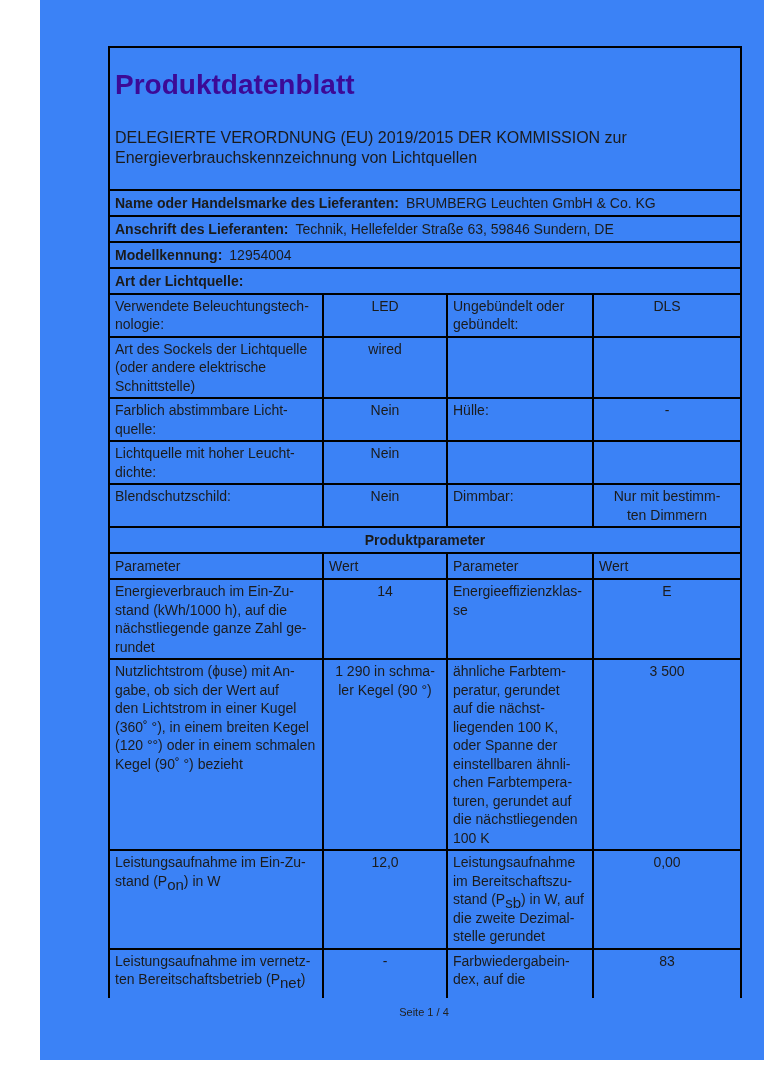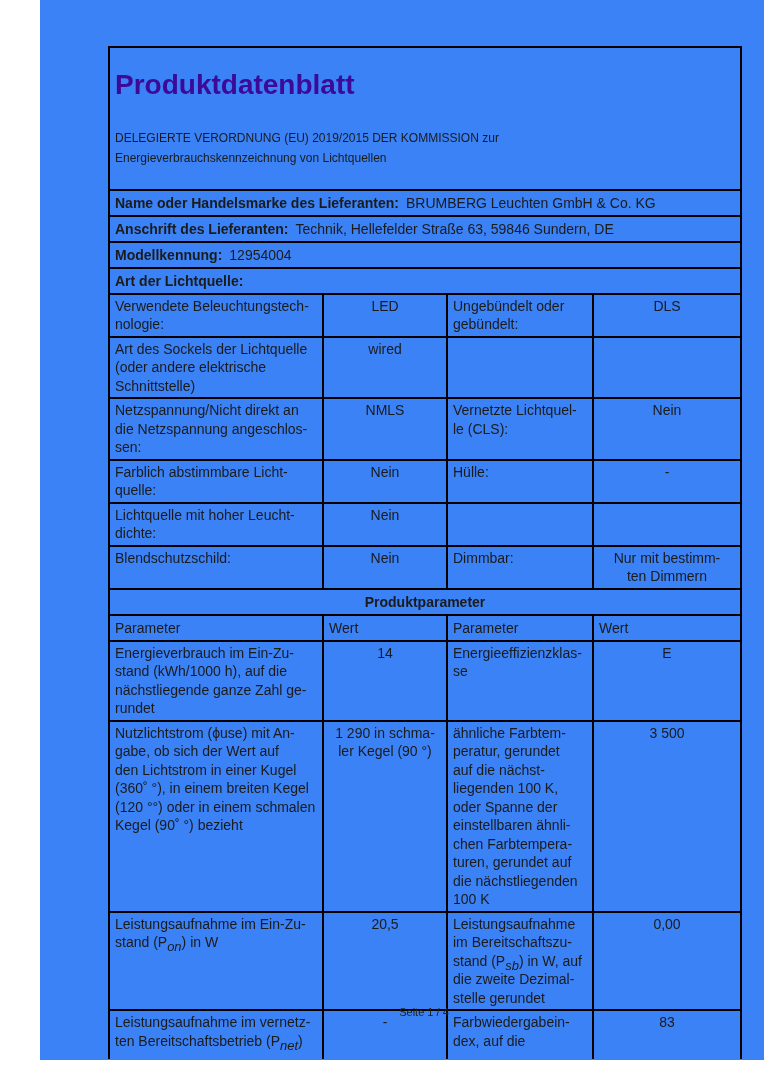--- a/index.html
+++ b/index.html
@@ -39,21 +39,21 @@
   
   td.title-cell { padding: 8px 8px 9px 7px; }
   h1.doc-title {
     margin: 0;
     font-size: 28px;
     line-height: 32px;
     font-weight: bold;
   }
   .doc-subtitle {
     margin: 9px 0 0 0;
-    font-size: 12px;
+    font-size: 16px;
     line-height: 20px;
     white-space: pre-line;
   }
   
   td.info-cell { padding: 6px 6px; line-height: 20px; white-space: normal; }
   .info-label { font-weight: bold; }
   .info-value { margin-left: 7px; }
   td.art-cell { padding: 2px 6px; line-height: 20px; font-weight: bold; white-space: normal; }
   
   td.p1 { text-align: left; padding: 2px 7px 2px 5px; }
@@ -63,21 +63,21 @@
   td.section-cell {
     text-align: center;
     font-weight: bold;
     padding: 1px 4px;
     line-height: 20px;
     white-space: normal;
   }
   td.colhdr { padding: 1px 5px; line-height: 20px; white-space: normal; }
   
   tr.cut td { border-bottom: none; height: 44px; }
-  sub { font-size: 13px; line-height: 0; font-style: italic; }
+  sub { font-size: 15px; line-height: 0; }
   .footer {
     position: absolute;
     left: 68px;
     width: 632px;
     top: 1006px;
     text-align: center;
     font-size: 11px;
     color: #222222;
   }
 </style>
@@ -124,29 +124,20 @@
 gebündelt:</td>
         <td class="val">DLS</td>
       </tr>
       <tr>
         <td class="p1">Art des Sockels der Lichtquelle
 (oder andere elektrische
 Schnittstelle)</td>
         <td class="val">wired</td>
         <td class="p2"></td>
         <td class="val"></td>
-      </tr>
-      <tr>
-        <td class="p1">Netzspannung/Nicht direkt an
-die Netzspannung angeschlos-
-sen:</td>
-        <td class="val">NMLS</td>
-        <td class="p2">Vernetzte Lichtquel-
-le (CLS):</td>
-        <td class="val">Nein</td>
       </tr>
       <tr>
         <td class="p1">Farblich abstimmbare Licht-
 quelle:</td>
         <td class="val">Nein</td>
         <td class="p2">Hülle:</td>
         <td class="val">-</td>
       </tr>
       <tr>
         <td class="p1">Lichtquelle mit hoher Leucht-
@@ -200,21 +191,21 @@
 einstellbaren ähnli-
 chen Farbtempera-
 turen, gerundet auf
 die nächstliegenden
 100 K</td>
         <td class="val">3 500</td>
       </tr>
       <tr>
         <td class="p1"><span>Leistungsaufnahme im Ein-Zu-
 stand (P</span><sub>on</sub><span>) in W</span></td>
-        <td class="val">20,5</td>
+        <td class="val">12,0</td>
         <td class="p2"><span>Leistungsaufnahme
 im Bereitschaftszu-
 stand (P</span><sub>sb</sub><span>) in W, auf
 die zweite Dezimal-
 stelle gerundet</span></td>
         <td class="val">0,00</td>
       </tr>
       <tr class="cut">
         <td class="p1"><span>Leistungsaufnahme im vernetz-
 ten Bereitschaftsbetrieb (P</span><sub>net</sub><span>)</span></td>

